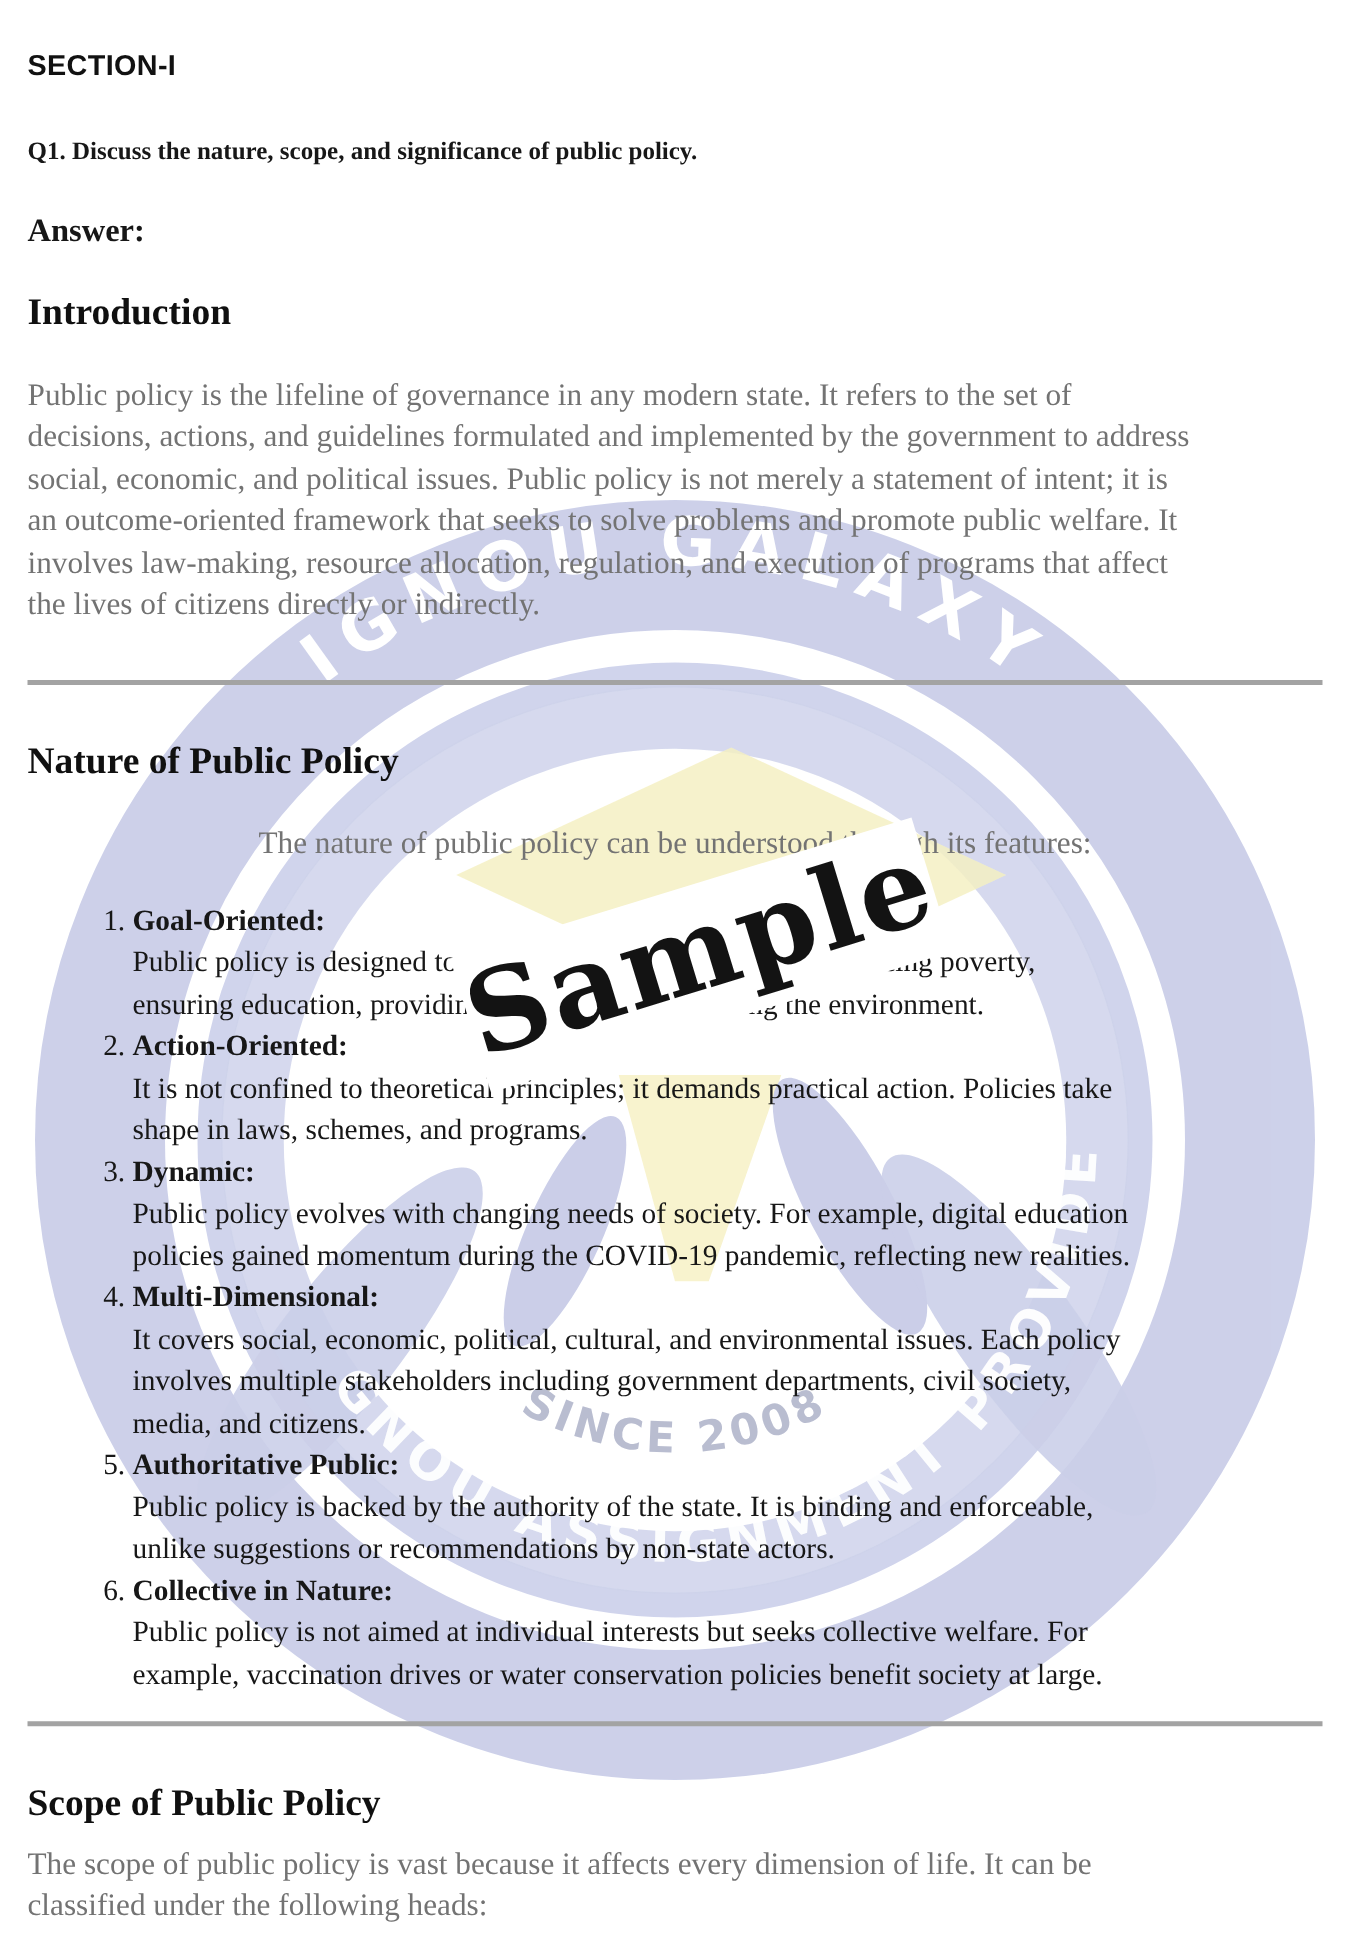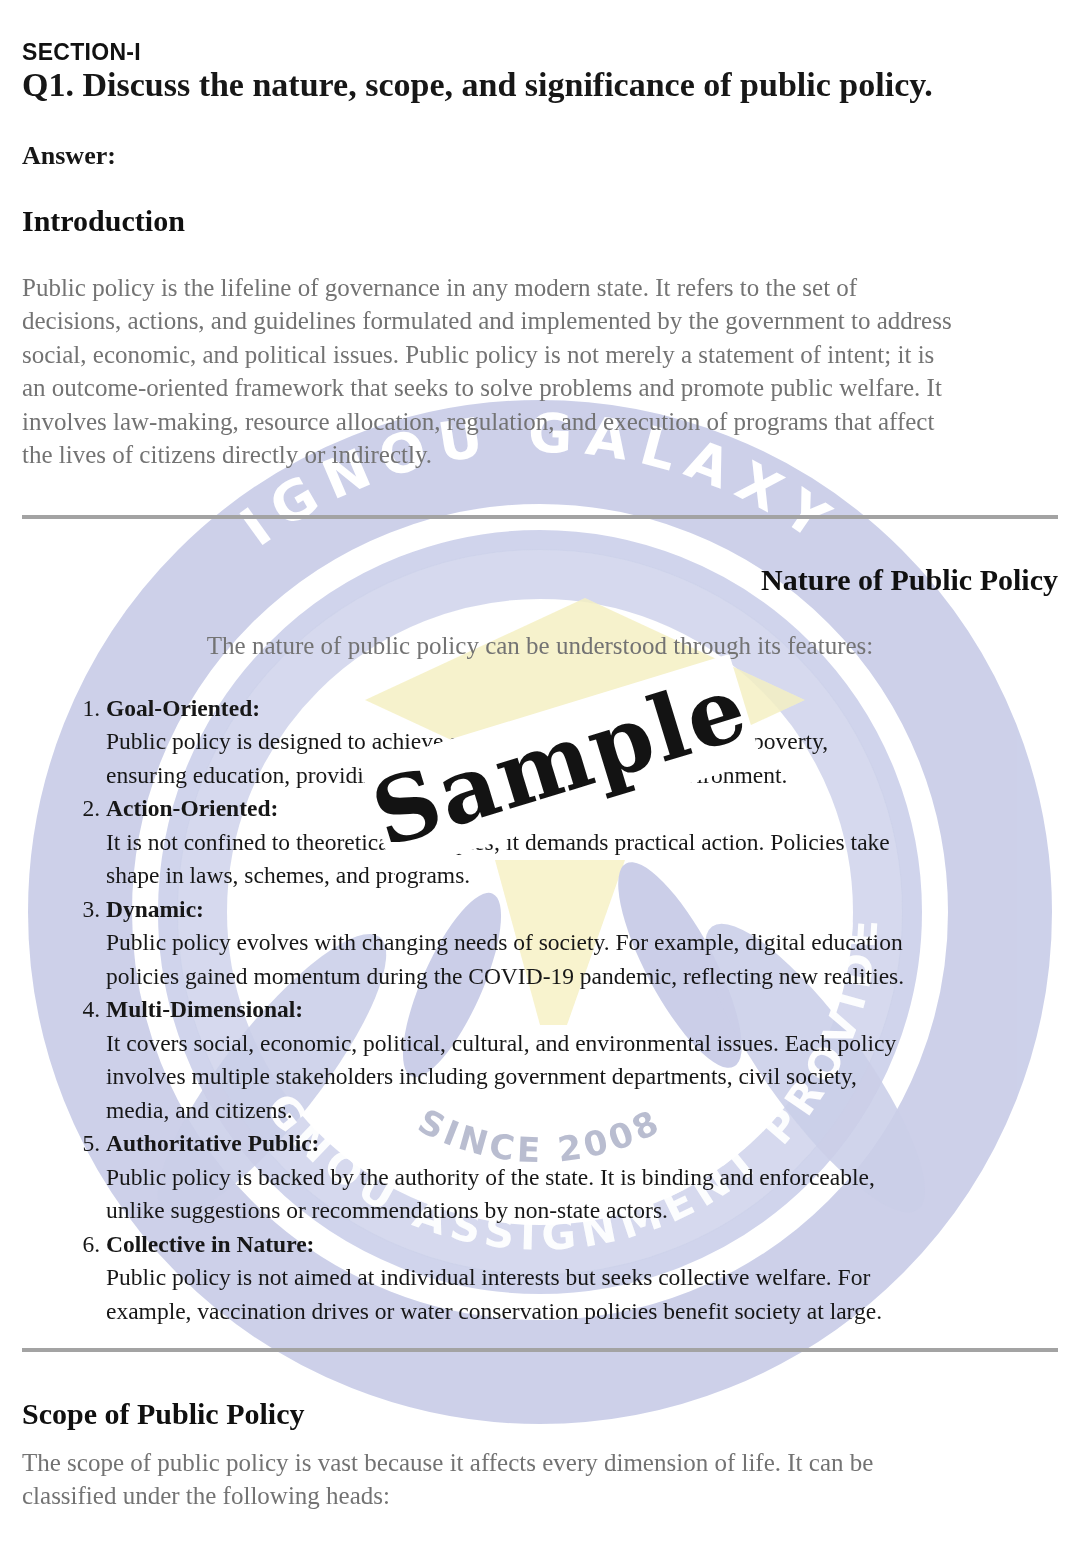--- a/index.html
+++ b/index.html
@@ -19,32 +19,32 @@
   .content {
     position:absolute; inset:0; z-index:1;
     padding:0 22px;
   }
   .section-label {
     margin-top:40px;
     font-family:"Liberation Sans", sans-serif;
     font-weight:700; font-size:23px; line-height:1.1;
     letter-spacing:0.3px; color:#111;
   }
-  .q-line   { font-size:34px; font-weight:700; line-height:1.15; }
+  .q-line   { margin-top:45px; font-size:20px; font-weight:700; line-height:1.15; }
   .answer-label { margin-top:37px; font-size:26px; font-weight:700; line-height:1.15; }
   .heading  { font-size:30px; font-weight:700; line-height:1.15; color:#101010; }
   .h-introduction { margin-top:33px; }
   .body-text {
     font-size:25px; line-height:33.5px;
     white-space:pre-line; color:#737373;
   }
   .intro-para { margin-top:32px; }
   .divider { height:4px; background:#a3a3a3; }
   #divider-1 { margin-top:43px; }
-  .h-nature { margin-top:44px;text-align:right; }
+  .h-nature { margin-top:44px; }
   .nature-lead { margin-top:32px;text-align:center; }
   ol.features {
     margin-top:29px;
     padding-left:84px;
     font-size:23.5px; line-height:33.5px;
     color:#171717;
   }
   ol.features li::marker { font-weight:400; }
   .item-title { font-weight:700; }
   .item-body  { white-space:pre-line; }

